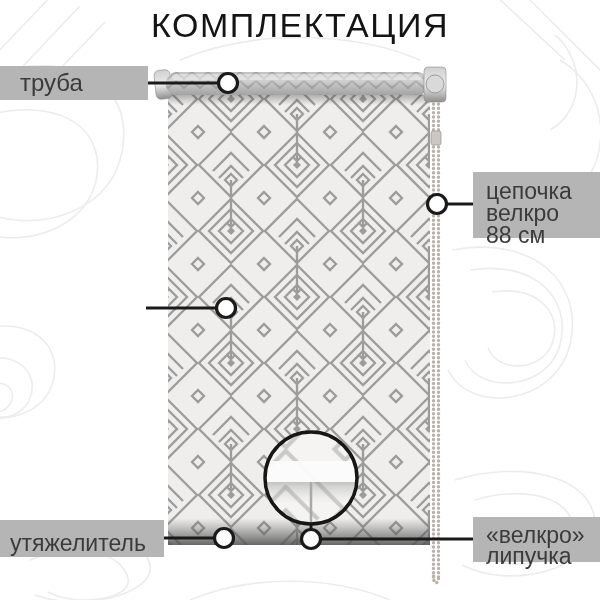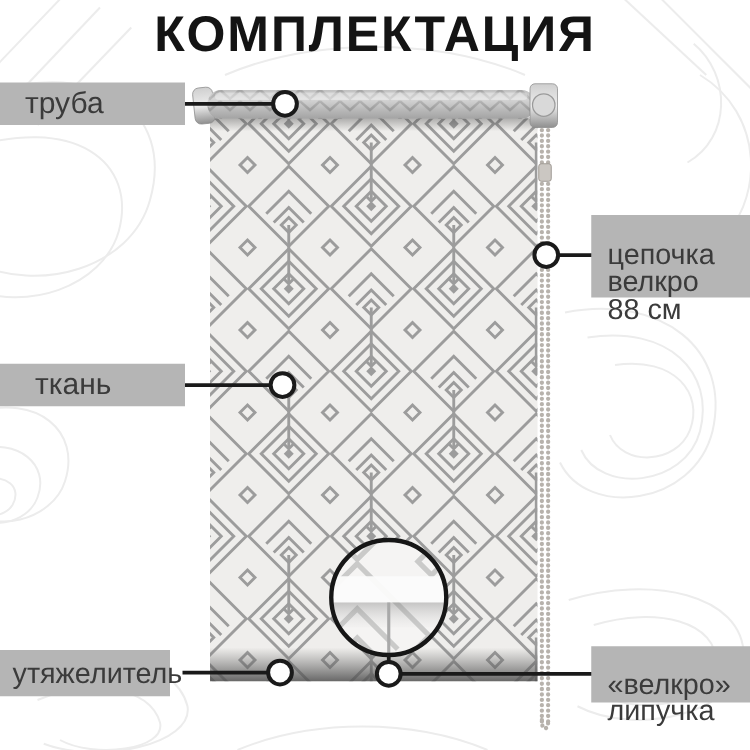--- a/index.html
+++ b/index.html
@@ -5,34 +5,34 @@
   html,body{margin:0;padding:0;}
   body{
     width:600px;height:600px;overflow:hidden;background:#ffffff;
     font-family:"Liberation Sans","DejaVu Sans",sans-serif;
   }
   .stage{position:relative;width:600px;height:600px;}
   svg.layer{position:absolute;left:0;top:0;}
   .contour{stroke:var(--contour,#ececec);fill:none;stroke-width:1.6;}
   .title{
     position:absolute;top:6px;left:0;width:100%;text-align:center;
-    font-size:40px;font-weight:bold;letter-spacing:1.5px;
+    font-size:34px;font-weight:normal;letter-spacing:1.5px;
     color:var(--title_color,#141414);
   }
   .label{
     position:absolute;box-sizing:border-box;
     background:var(--label_bg,#b5b5b5);color:var(--label_text,#3b3b3b);
     display:flex;align-items:center;font-size:24px;
   }
   .label-tube  {left:0;top:66px;width:148px;height:34px;padding-left:20px;}
   .label-fabric{left:0;top:291px;width:148px;height:34px;padding-left:28px;}
-  .label-weight{left:0;top:520px;width:136px;height:37px;padding-left:10px;font-size:23px;}
+  .label-weight{left:0;top:520px;width:164px;height:37px;padding-left:10px;font-size:23px;align-items:flex-end;}
   .label-right{
     left:473px;width:127px;display:block;padding-left:13px;
-    font-size:23px;line-height:22px;padding-top:20px;
+    font-size:23px;line-height:22px;padding-top:8px;
   }
   .label-chain {top:172px;height:66px;}
   .label-velcro{top:517px;height:45px;line-height:21px;}
   .geo-line{stroke:var(--pattern_stroke,#9c9c9c);}
   .geo-fill{fill:var(--pattern_stroke,#9c9c9c);}
   .geo-bg{fill:var(--fabric_bg,#efeeec);}
   .callout-line{stroke:var(--callout,#1a1a1a);stroke-width:3;}
   .dot{fill:#ffffff;stroke:var(--callout,#1a1a1a);stroke-width:3.2;}
   .chain-strand{stroke:var(--chain,#b7b2ac);stroke-width:3.4;fill:none;}
 </style>
@@ -186,23 +186,20 @@
       <line class="callout-line" x1="311" y1="523" x2="311" y2="539"></line>
       <circle class="dot" cx="311" cy="539" r="9.5"></circle>
     </g>
   </svg>
 
   <div class="title">КОМПЛЕКТАЦИЯ</div>
 
   <div class="label label-tube">
     <span>труба</span>
   </div>
-  <div class="label label-fabric">
-    <span>ткань</span>
-  </div>
   <div class="label label-weight">
     <span>утяжелитель</span>
   </div>
   <div class="label label-right label-chain">
     <div>цепочка</div>
     <div>велкро</div>
     <div>88 см</div>
   </div>
   <div class="label label-right label-velcro">
     <div>«велкро»</div>

